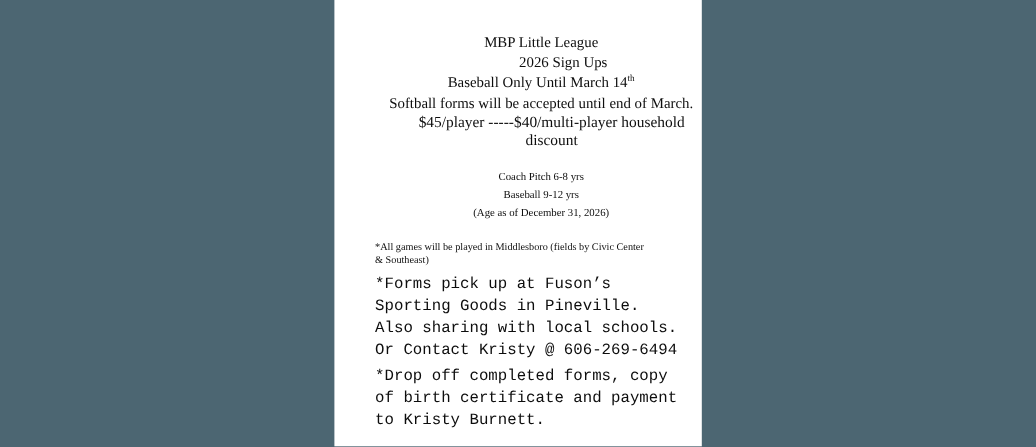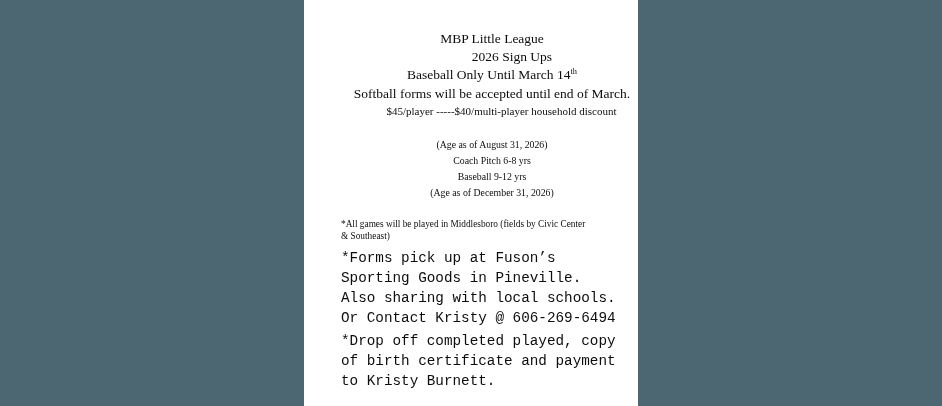--- a/index.html
+++ b/index.html
@@ -38,21 +38,21 @@
     padding-left: 42px;
   }
   
   .hdr {
     padding-top: 30px;
   }
   .hdr .l1 { font-size: 13.5px; line-height: 18px; }
   .hdr .l2 { font-size: 13.5px; line-height: 18px; margin-left: 40px; }
   .hdr .l3 { font-size: 13.5px; line-height: 18px; }
   .hdr .l4 { font-size: 13.5px; line-height: 19px; }
-  .hdr .l5 { font-size: 11px; line-height: 17px; margin-left: 19px; }
+  .hdr .l5 { font-size: 14px; line-height: 17px; margin-left: 19px; }
   sup.ord {
     font-size: 0.62em;
     vertical-align: super;
     line-height: 0;
   }
   
   .ages {
     padding-top: 17px;
     font-size: 9.8px;
     line-height: 16px;
@@ -87,27 +87,26 @@
 
     <div class="hdr centered-block">
       <span class="line l1">MBP Little League</span>
       <span class="line l2">2026 Sign Ups</span>
       <span class="line l3"><span>Baseball Only Until March 14</span><sup class="ord">th</sup></span>
       <span class="line l4">Softball forms will be accepted until end of March.</span>
       <span class="line l5">$45/player -----$40/multi-player household discount</span>
     </div>
 
     <div class="ages centered-block">
-      <span class="line">(Age as of August 31, 2026)</span>
       <span class="line">Coach Pitch 6-8 yrs</span>
       <span class="line">Baseball 9-12 yrs</span>
       <span class="line">(Age as of December 31, 2026)</span>
     </div>
 
     <div class="notes">
       <p class="note-small">*All games will be played in Middlesboro (fields by Civic Center &amp; Southeast)</p>
       <p class="note-big">*Forms pick up at Fuson’s Sporting Goods in Pineville. Also sharing with   local schools. Or Contact Kristy @ 606-269-6494</p>
-      <p class="note-big tight">*Drop off completed played, copy of birth certificate and payment to Kristy Burnett.</p>
+      <p class="note-big tight">*Drop off completed forms, copy of birth certificate and payment to Kristy Burnett.</p>
     </div>
 
   </div>
 
 </div>
 
 </body></html>

